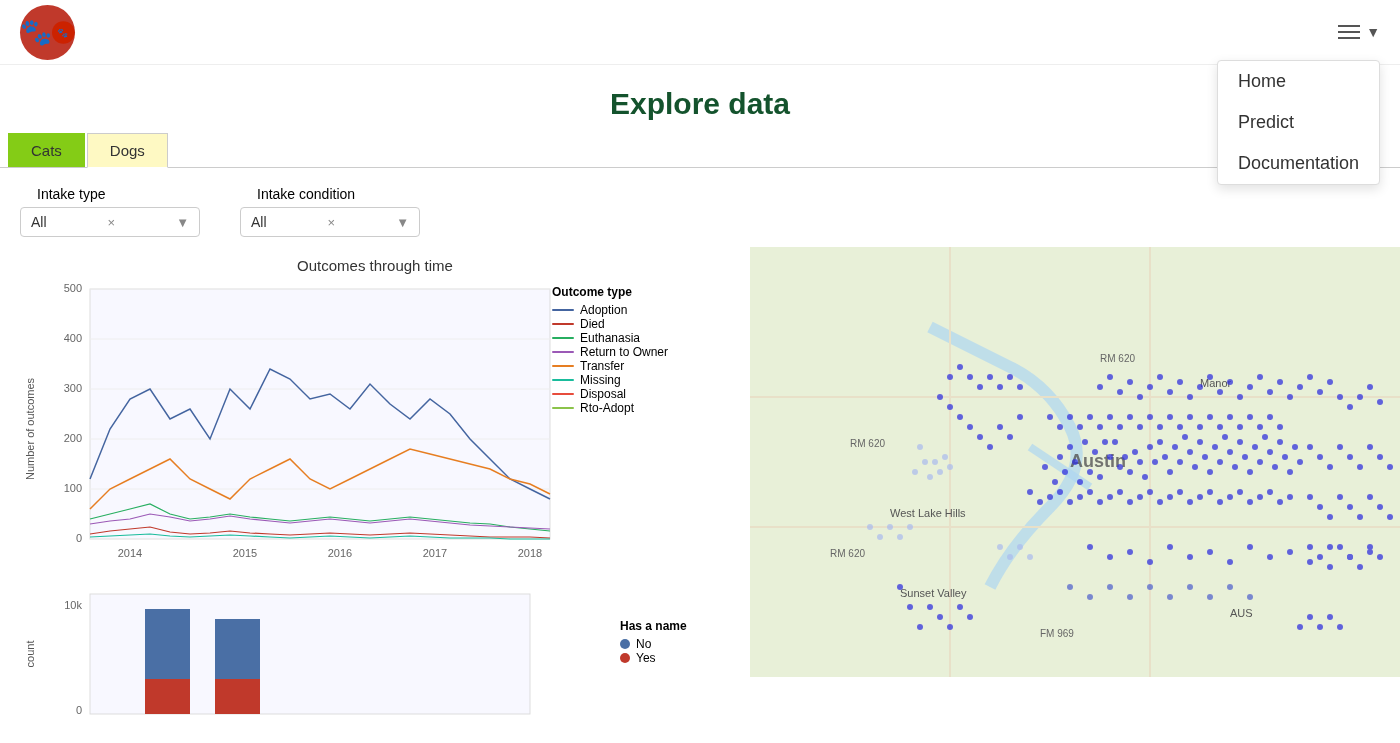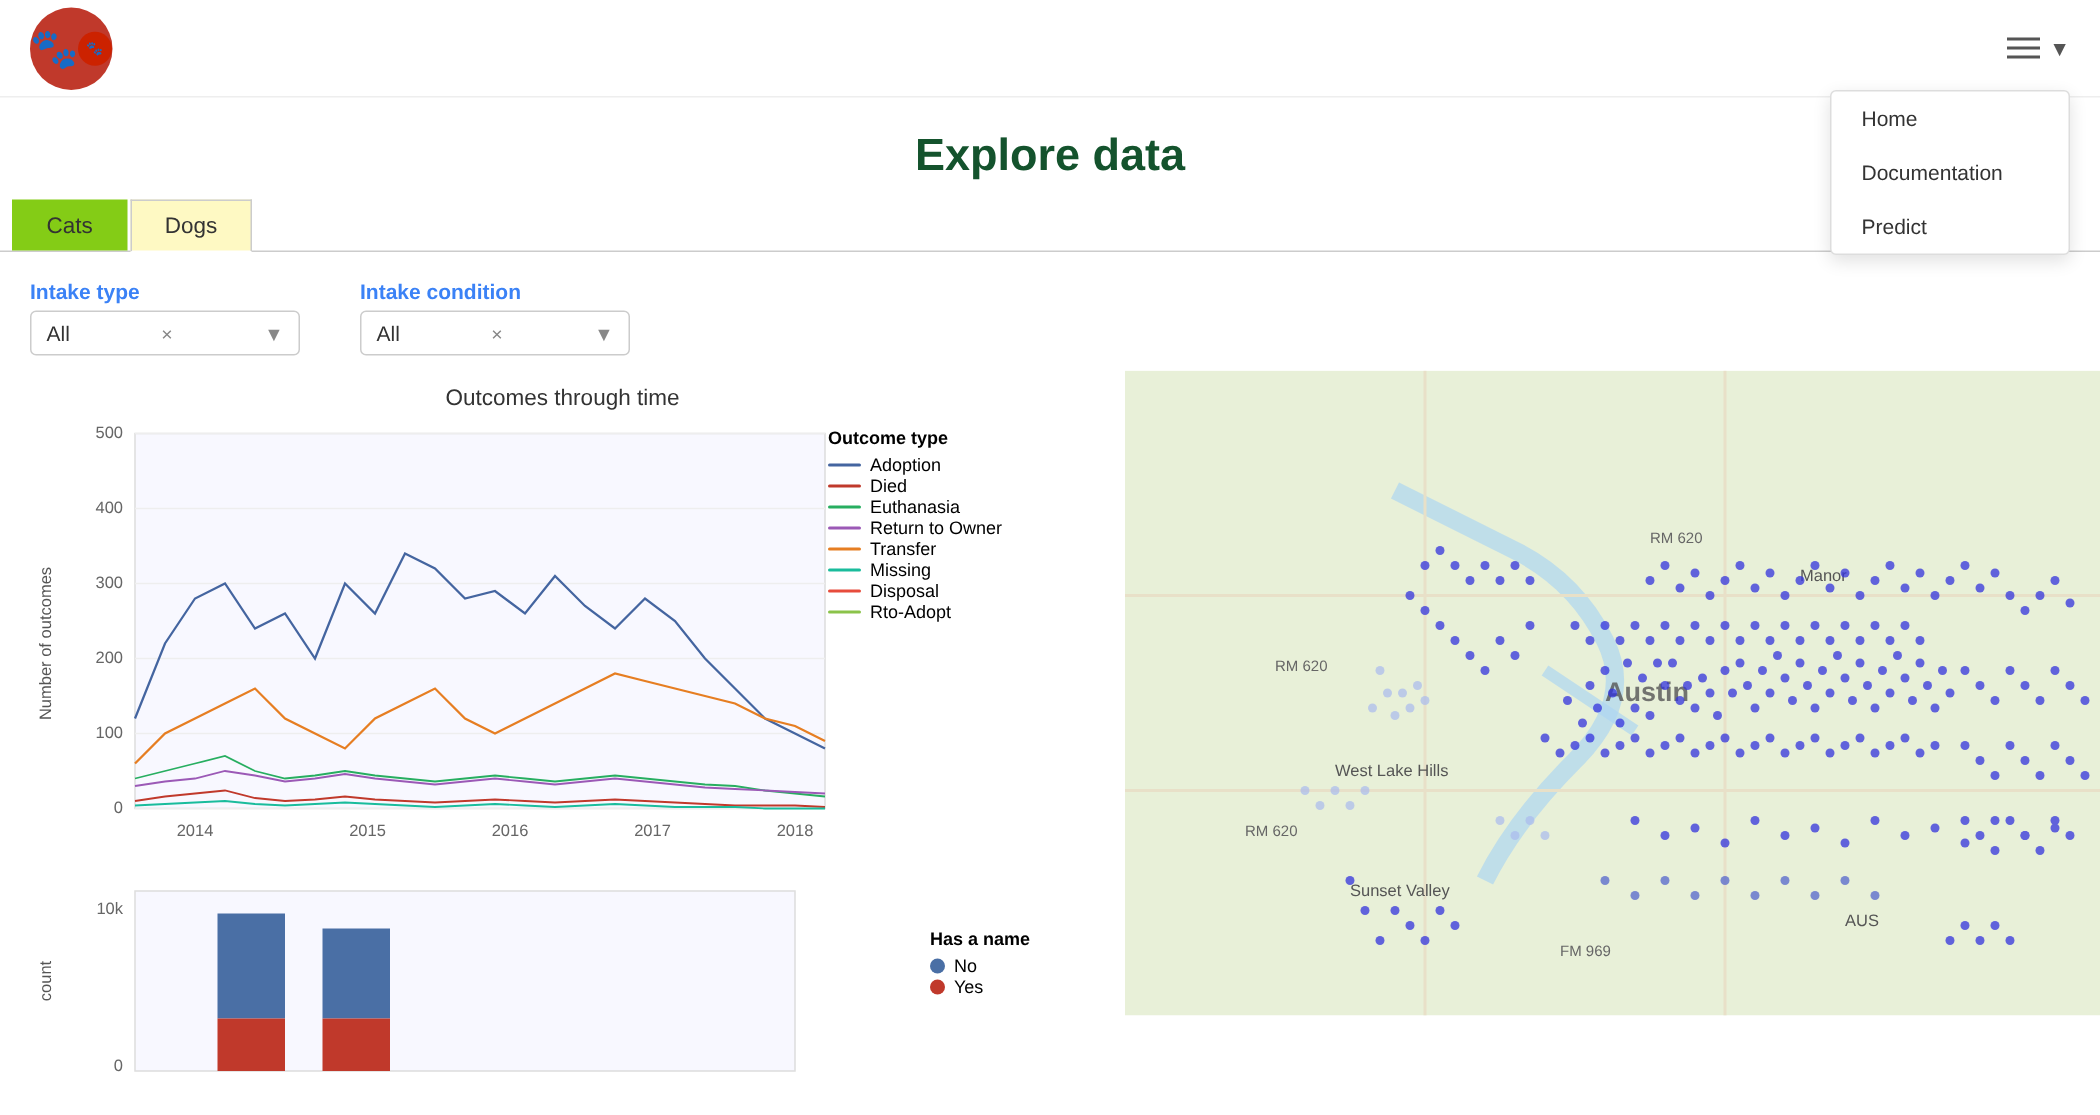--- a/index.html
+++ b/index.html
@@ -55,21 +55,21 @@
       border-radius: 4px;
       min-width: 160px;
       box-shadow: 0 4px 12px rgba(0,0,0,0.12);
       z-index: 100;
     }
     .dropdown-menu a {
       display: block;
       padding: 10px 20px;
       color: #333;
       text-decoration: none;
-      font-size: 14px;
+      font-size: 18px;
     }
 
     
     .page-title-section {
       text-align: center;
       padding: 22px 0 12px 0;
       font-size: 30px;
       font-weight: 700;
       color: #14532d;
     }
@@ -119,21 +119,21 @@
     }
 
     
     .filter-bar {
       display: flex;
       gap: 40px;
       padding: 18px 20px 10px 20px;
       background: #fff;
     }
     .filter-group { display: flex; flex-direction: column; gap: 5px; }
-    .filter-label { font-size: 14px; font-weight: 700; color: #3b82f6; }
+    .filter-label { font-size: 14px; font-weight: 400; color: #000000; margin-left: 17px; }
     .filter-select {
       display: flex;
       align-items: center;
       border: 1px solid #ccc;
       border-radius: 4px;
       padding: 6px 10px;
       min-width: 180px;
       background: #fff;
       cursor: pointer;
       font-size: 14px;
@@ -201,22 +201,22 @@
       <span></span>
       <span></span>
       <span></span>
     </div>
     <span class="chevron-down">▼</span>
   </div>
 </div>
 
 <div class="dropdown-menu">
   <a href="#">Home</a>
+  <a href="#">Predict</a>
   <a href="#">Documentation</a>
-  <a href="#">Predict</a>
 </div>
 
 <div class="page-title-section">Explore data</div>
 
 <div class="tabs-bar">
   <div class="tab-item">Cats</div>
   <div class="tab-item active">Dogs</div>
 </div>
 
 <div class="filter-bar">

